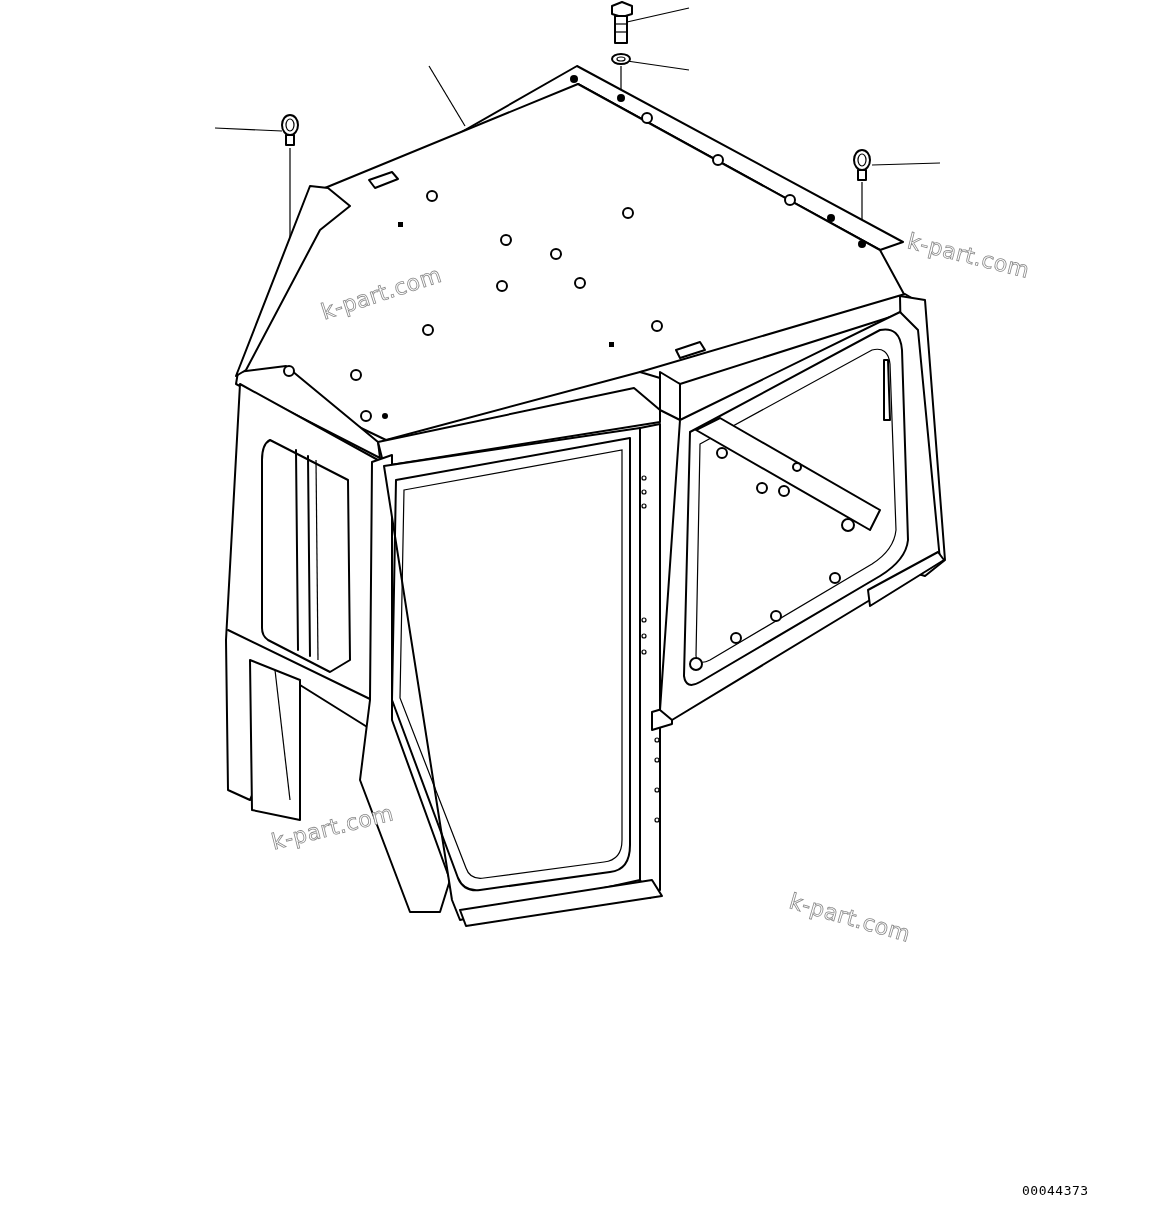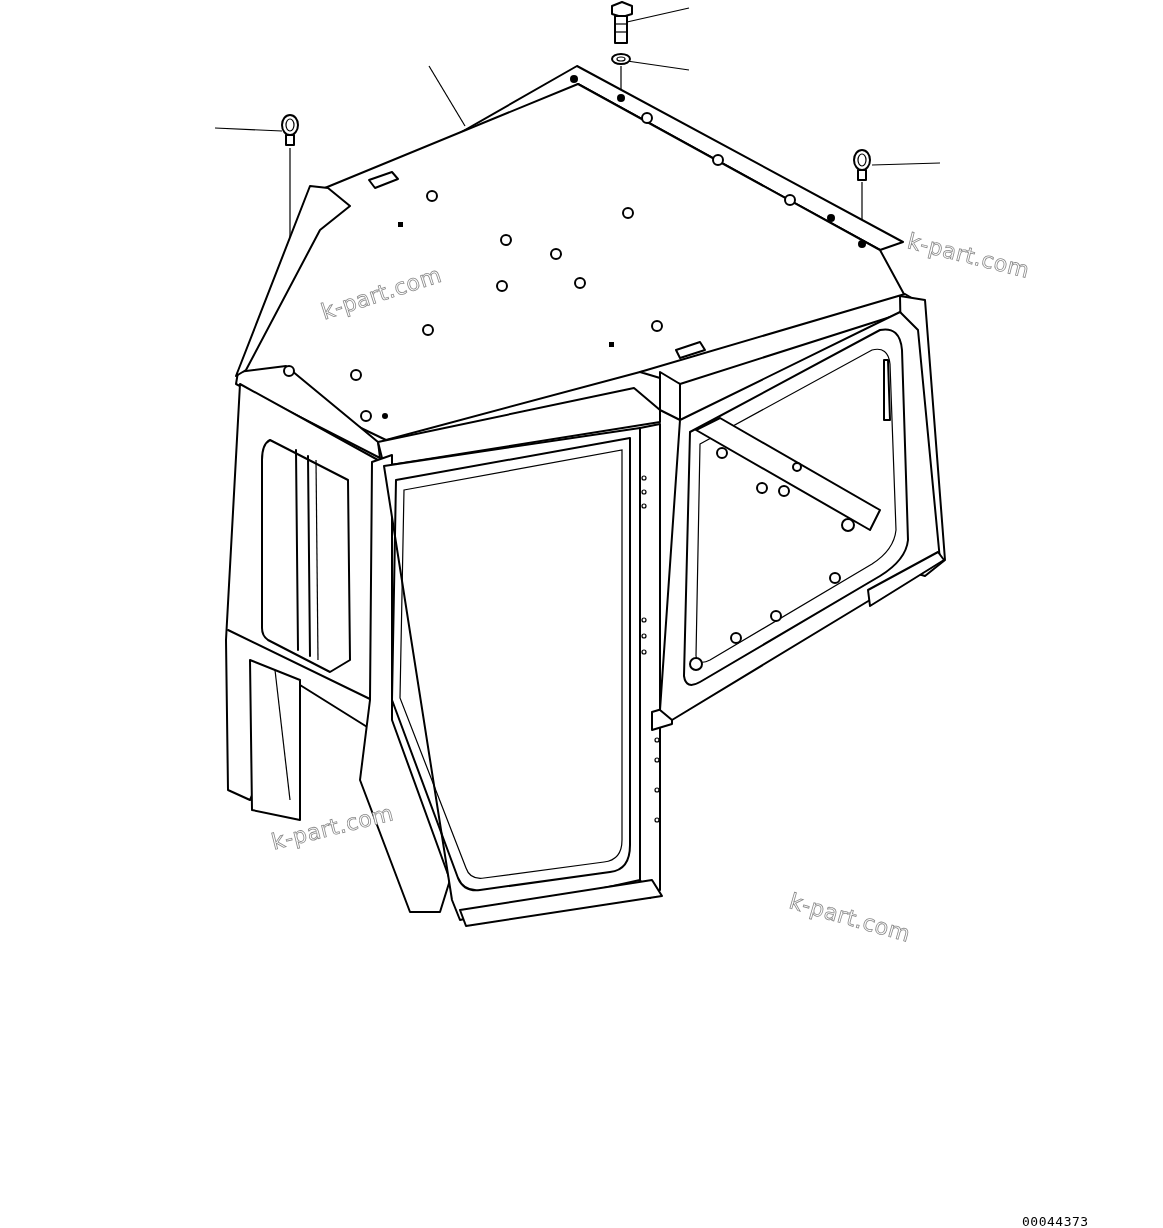--- a/index.html
+++ b/index.html
@@ -7,21 +7,21 @@
          font-family: "DejaVu Sans", sans-serif; }
   #drawing { position: absolute; left: 0; top: 0; width: 1163px; height: 1228px; }
   .ln { stroke: #000; stroke-width: 2; fill: none; stroke-linejoin: round; stroke-linecap: round; }
   .thin { stroke: #000; stroke-width: 1.2; fill: none; }
   .fillw { fill: #fff; stroke: #000; stroke-width: 2; stroke-linejoin: round; }
   .dot { fill: #000; }
   .wm { position: absolute; font-family: "DejaVu Sans", sans-serif; font-size: 22px;
         color: #fff; -webkit-text-stroke: 0.8px #8a8a8a; white-space: nowrap;
         transform-origin: left center; letter-spacing: 0.5px; }
   .figno { position: absolute; left: 1022px; top: 1183px; font-family: "DejaVu Sans Mono", monospace;
-           font-size: 13px; color: #000; letter-spacing: 0.5px; margin-top: 31px; }
+           font-size: 13px; color: #000; letter-spacing: 0.5px; }
 </style>
 </head>
 <body>
 
 <svg id="drawing" viewBox="0 0 1163 1228" xmlns="http://www.w3.org/2000/svg">
 
   <g>
     <line class="thin" x1="627" y1="22" x2="689" y2="8"></line>
     <line class="thin" x1="627" y1="61" x2="689" y2="70"></line>
     <line class="thin" x1="429" y1="66" x2="465" y2="126"></line>

